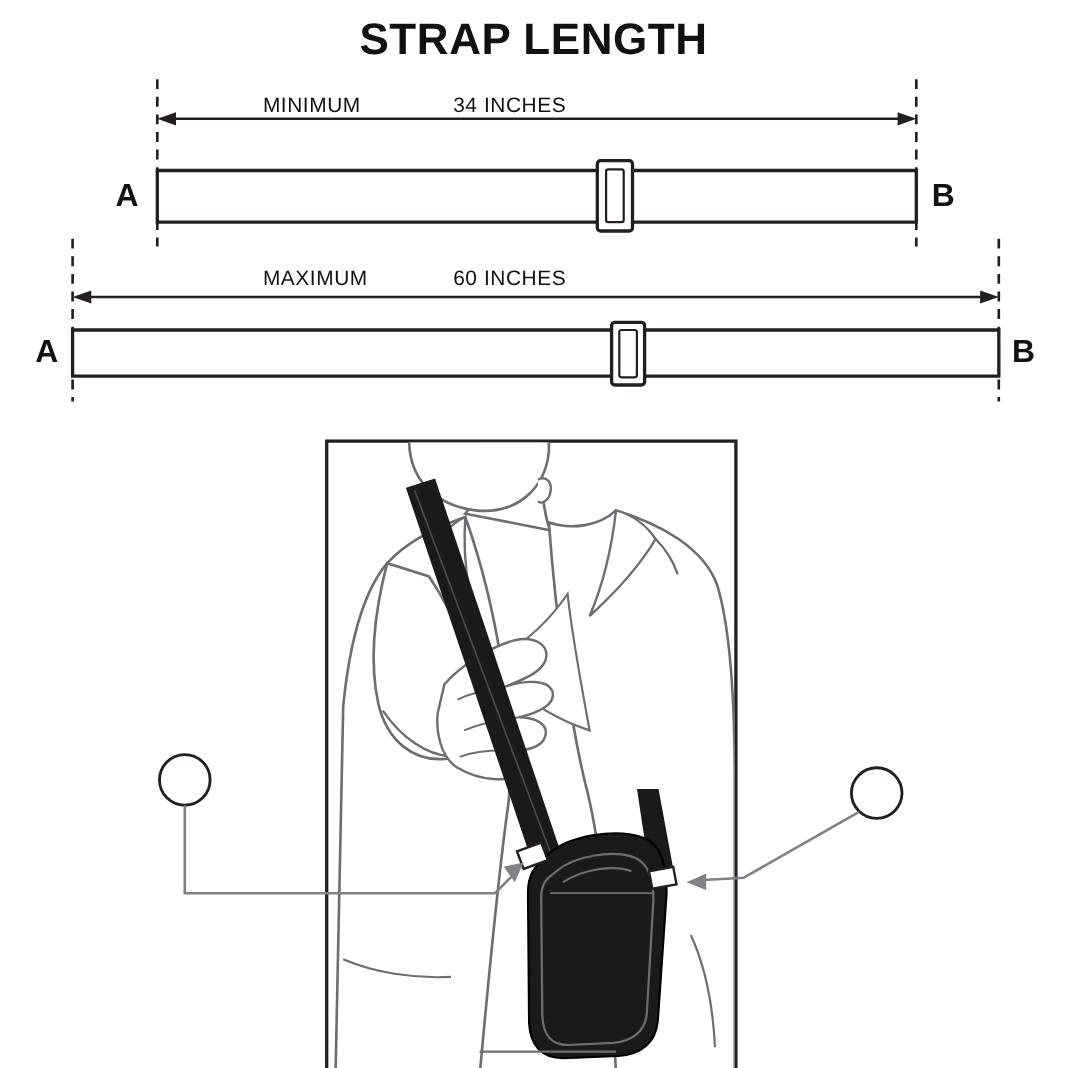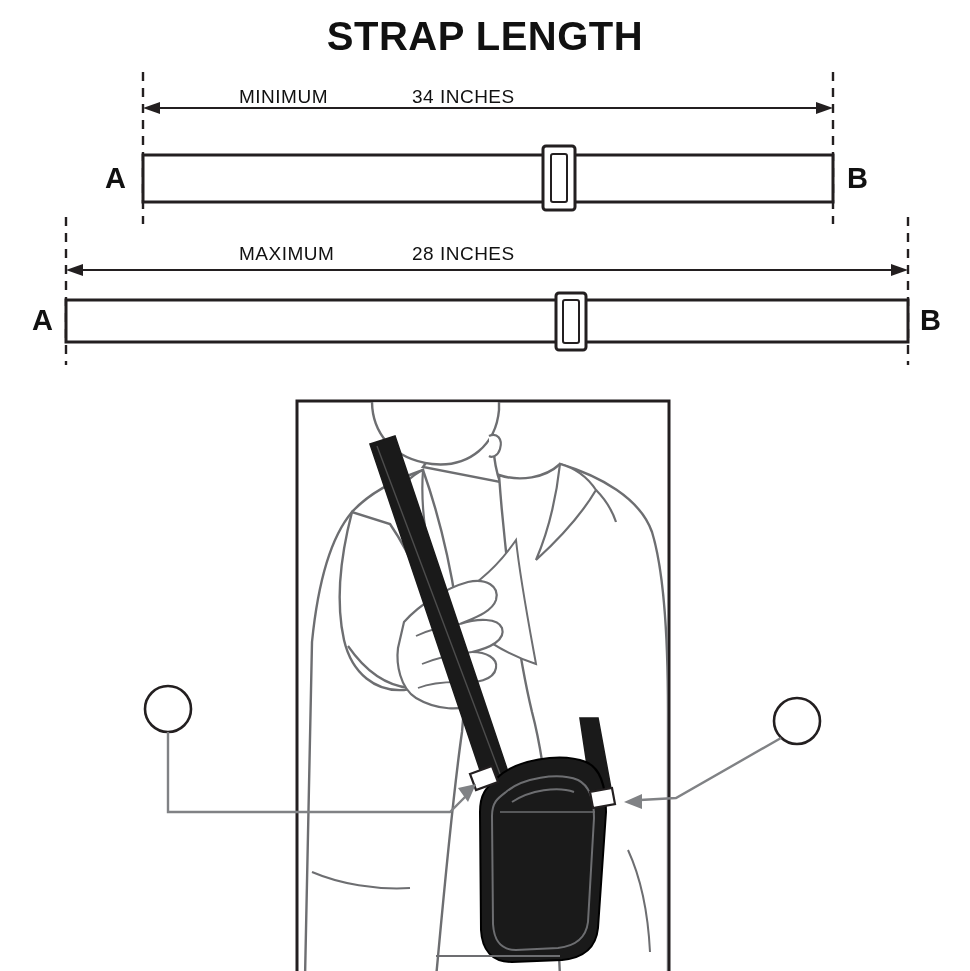--- a/index.html
+++ b/index.html
@@ -68,21 +68,21 @@
 <div id="stage">
 
   <div class="title">STRAP LENGTH</div>
 
   <div class="dim-label" style="top:74px; left:239px;">MINIMUM</div>
   <div class="dim-label" style="top:74px; left:412px;">34 INCHES</div>
   <div class="end-letter" style="top:150px; left:105px;">A</div>
   <div class="end-letter" style="top:150px; left:847px;">B</div>
 
   <div class="dim-label" style="top:231px; left:239px;text-align:center;">MAXIMUM</div>
-  <div class="dim-label" style="top:231px; left:412px;">28 INCHES</div>
+  <div class="dim-label" style="top:231px; left:412px;">60 INCHES</div>
   <div class="end-letter" style="top:292px; left:32px;">A</div>
   <div class="end-letter" style="top:292px; left:920px;">B</div>
 
   <div class="callout-letter" style="top:684px; left:148px;">A</div>
   <div class="callout-letter" style="top:695px; left:777px;">B</div>
 
   <svg class="layer" viewBox="0 0 970 971">
 
     <g>
 

